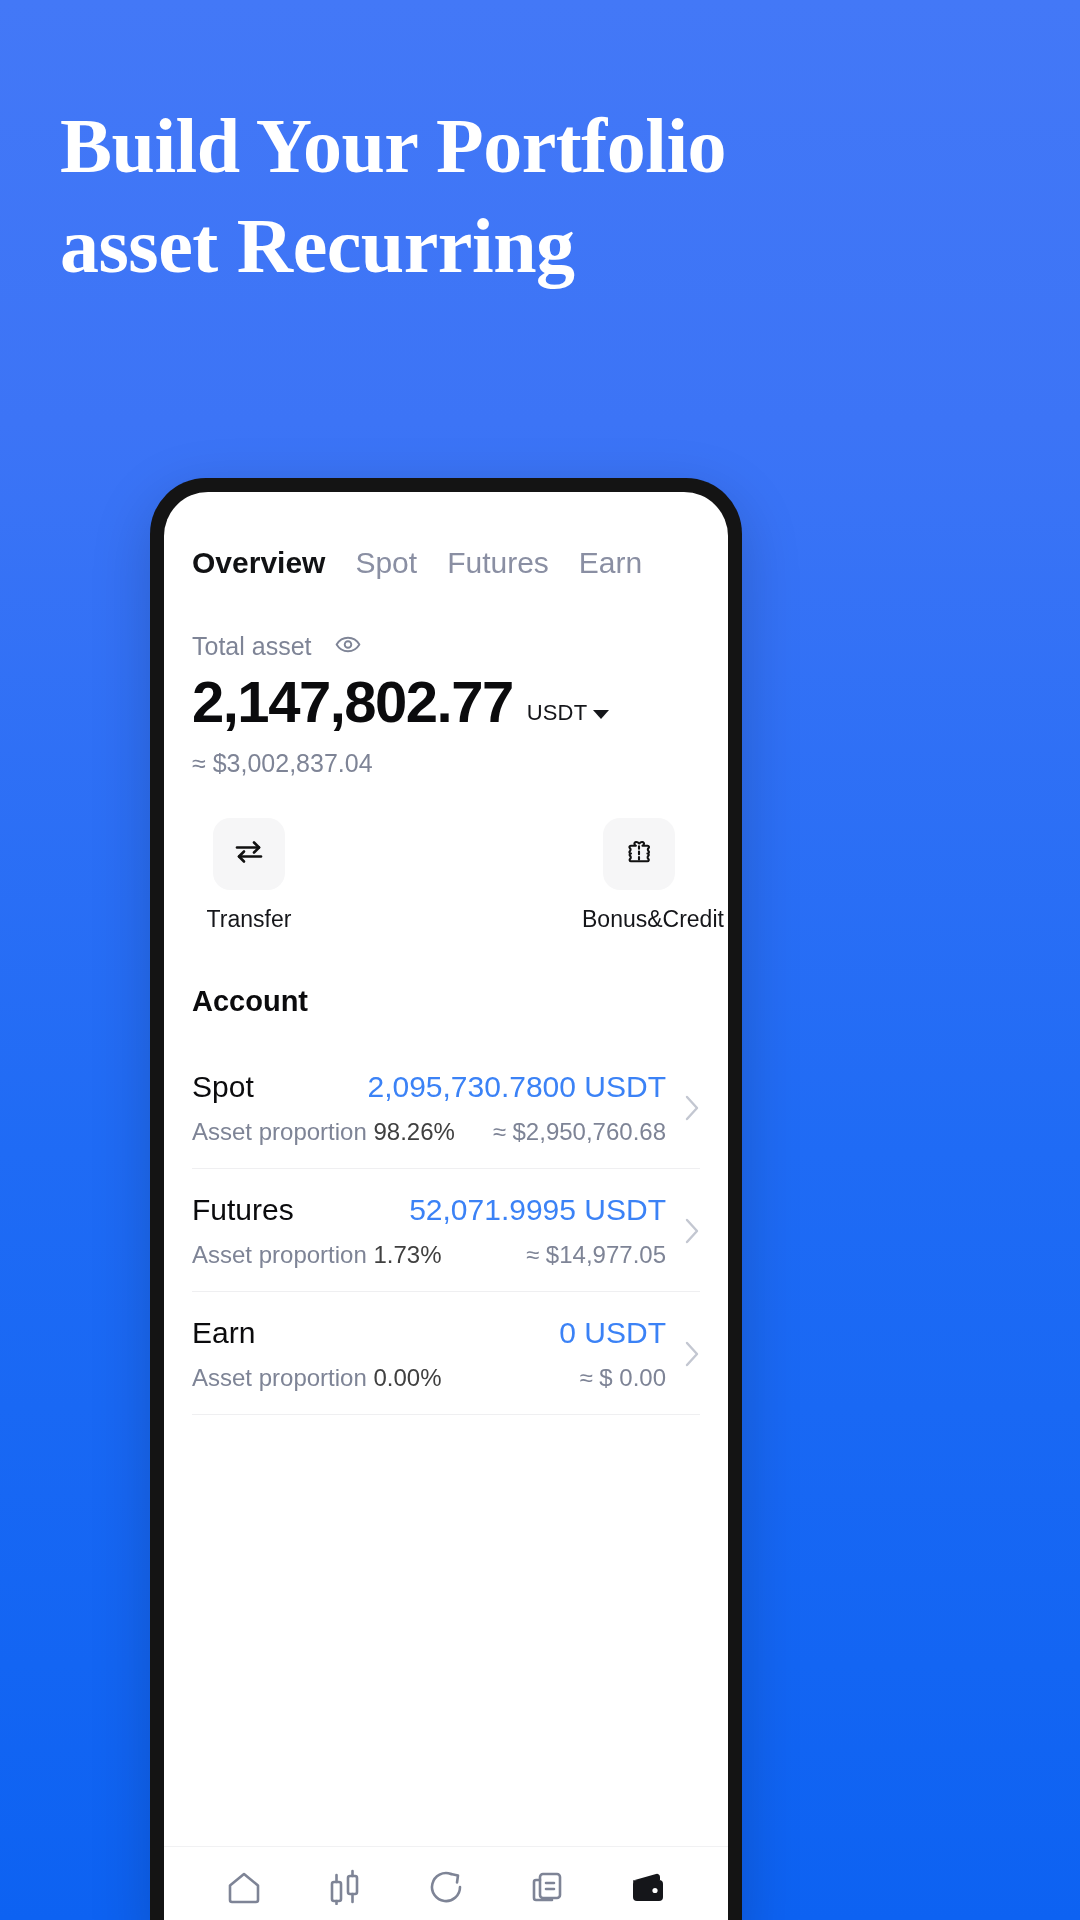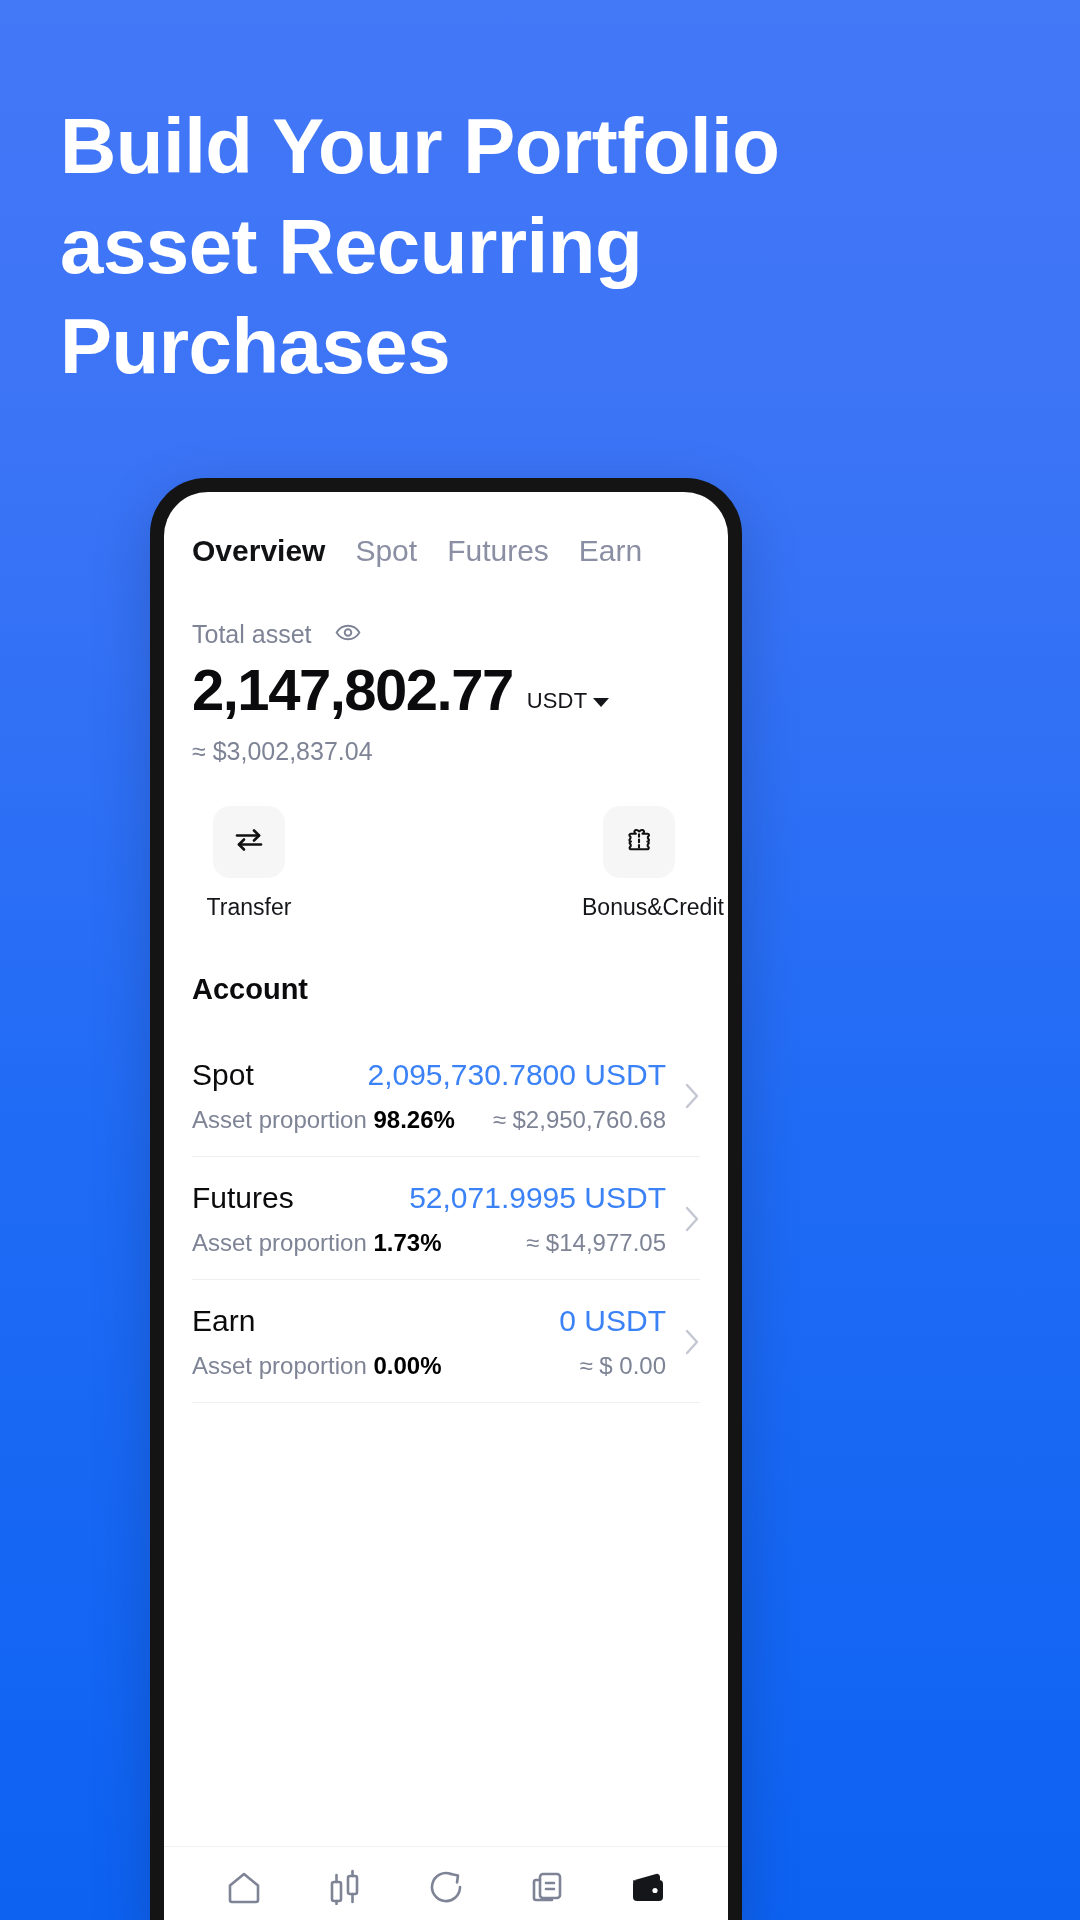--- a/index.html
+++ b/index.html
@@ -17,20 +17,21 @@
   
   .headline {
     position:absolute;
     left:60px; top:96px;
     width:860px;
     color:#ffffff;
     font-size:78px;
     line-height:100px;
     font-weight:700;
     letter-spacing:-0.5px;
+    font-family:Liberation Serif, serif;
   }
   .headline .ln { display:block; white-space:nowrap; }
 
   
   .phone {
     position:absolute;
     left:150px; top:478px;
     width:592px; height:1460px;
     background:#141414;
     border-radius:56px 56px 0 0;
@@ -39,21 +40,21 @@
   }
   .screen {
     width:100%; height:100%;
     background:#ffffff;
     border-radius:44px 44px 0 0;
     overflow:hidden;
     position:relative;
     display:flex;
     flex-direction:column;
   }
-  .screen-body { flex:1 1 auto; padding:4px 28px; overflow:hidden; }
+  .screen-body { flex:1 1 auto; padding:16px 28px; overflow:hidden; }
 
   
   .tabs {
     display:flex;
     align-items:baseline;
     gap:30px;
     padding:38px 0 0 0;
   }
   .tab {
     font-size:30px;
@@ -131,21 +132,21 @@
   .acct-top {
     display:flex; justify-content:space-between; align-items:baseline; gap:10px;
   }
   .acct-name { font-size:30px; color:#0B0B0D; white-space:nowrap; }
   .acct-amount { font-size:30px; color:#3b82f6; white-space:nowrap; }
   .acct-bottom {
     display:flex; justify-content:space-between; align-items:baseline; gap:10px;
     margin-top:14px;
   }
   .acct-prop { font-size:24px; color:#7E8496; white-space:nowrap; }
-  .acct-prop b { color:#000000; font-weight:700; }
+  .acct-prop b { color:#404040; font-weight:400; }
   .acct-approx { font-size:24px; color:#7E8496; white-space:nowrap; }
   .chev {
     flex:0 0 auto; width:34px;
     display:flex; align-items:center; justify-content:flex-end;
     color:#BFC3CE;
   }
 
   
   .bottom-nav {
     flex:0 0 auto;
@@ -156,21 +157,20 @@
     justify-content:space-between;
   }
   .nav-item { width:92px; display:flex; justify-content:center; }
 </style>
 </head>
 <body>
 
 <div class="headline">
   <span class="ln">Build Your Portfolio</span>
   <span class="ln">asset Recurring</span>
-  <span class="ln">Purchases</span>
 </div>
 
 <div class="phone">
 <div class="screen">
 
   <div class="screen-body">
 
     <div class="tabs">
       <div class="tab active">Overview</div>
       <div class="tab">Spot</div>

